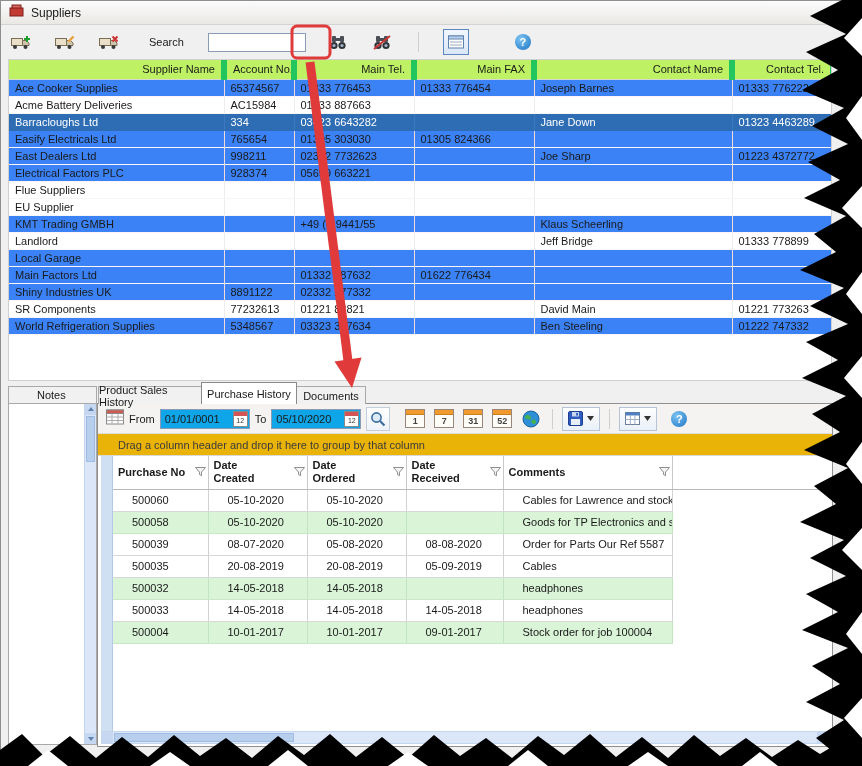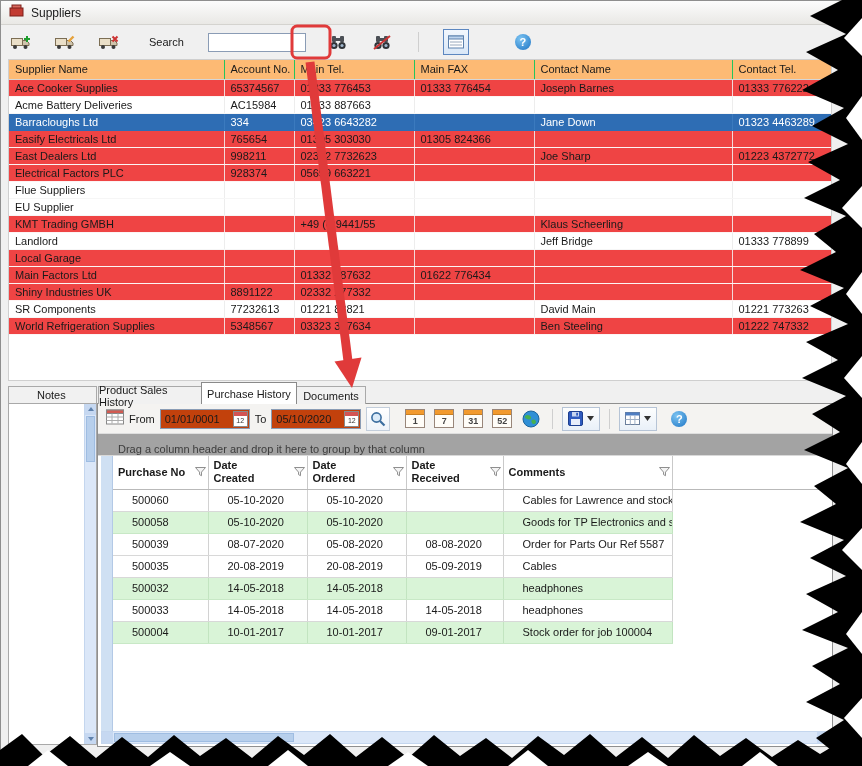--- a/index.html
+++ b/index.html
@@ -27,25 +27,25 @@
               display:flex;align-items:center;justify-content:center;padding:0}
   .help-badge{width:16px;height:16px;border-radius:50%;
               background:radial-gradient(circle at 35% 30%,#7cc4f2,#1d74c4);
               color:#fff;font-size:11px;font-weight:bold;display:flex;align-items:center;
               justify-content:center;border:none;padding:0}
 
   
   .supwrap{position:absolute;left:7px;top:58px;width:824px;height:322px;background:#fff;
            border:1px solid #cfcfcf;overflow:hidden}
   table.sup{border-collapse:collapse;table-layout:fixed;width:824px;font-size:11px}
-  table.sup th{height:19px;font-weight:normal;text-align:left;padding:0 6px;background:#fdba74;
-               border-right:1px solid #22c55e;border-bottom:1px solid #d6d6d6;white-space:nowrap;overflow:hidden}
+  table.sup th{height:19px;font-weight:normal;text-align:right;padding:0 6px;background:#bef264;
+               border-right:6px solid #22c55e;border-bottom:1px solid #d6d6d6;white-space:nowrap;overflow:hidden}
   table.sup td{height:17px;padding:0 6px;border-right:1px solid #ededed;border-bottom:1px solid #f6f6f6;
                white-space:nowrap;overflow:hidden}
-  tr[data-tint="pink"] td{background:#ef4444;border-right-color:#f3dada;border-bottom-color:#fdf4f4}
+  tr[data-tint="pink"] td{background:#3b82f6;border-right-color:#f3dada;border-bottom-color:#fdf4f4}
   tr[data-tint="white"] td{background:#fff}
   tr[data-tint="selected"] td{background:#2e6db4;color:#fff;border-right-color:#3b7abe;border-bottom-color:#2e6db4}
 
   
   .dtab{position:absolute;top:385px;height:18px;background:#f1f1f1;border:1px solid #a9a9a9;
         border-bottom:none;font-size:11px;display:flex;align-items:center;justify-content:center;z-index:3}
   .dtab.active{top:381px;height:22px;background:#fff;z-index:6;border-color:#8a8a8a}
   .notes-tab{position:absolute;left:7px;top:385px;width:89px;height:18px;background:#f1f1f1;
              border:1px solid #a9a9a9;font-size:11px;display:flex;align-items:center;padding-left:28px}
   .notes-panel{position:absolute;left:7px;top:402px;width:89px;height:342px;background:#fff;
@@ -58,39 +58,39 @@
   .nscroll .arr.dn::after{content:"";position:absolute;left:3px;top:4px;border-left:3px solid transparent;
          border-right:3px solid transparent;border-top:4px solid #5f82ad}
   .nscroll .thumb{position:absolute;top:12px;left:1px;width:9px;height:46px;background:#b7cfec;border:1px solid #9fbde2}
 
   
   .ppanel{position:absolute;left:96px;top:402px;width:736px;height:344px;background:#fff;
           border:1px solid #8f8f8f;z-index:2}
   .ptoolbar{position:absolute;left:0;top:0;right:0;height:30px;background:#f4f3f1;
             border-bottom:1px solid #dedede;display:flex;align-items:center;gap:5px;padding-left:8px}
   .plbl{font-size:11px}
-  .date-field{width:90px;height:20px;background:#c2410c;border:1px solid #8a9cb5;display:flex;
+  .date-field{width:90px;height:20px;background:#0ea5e9;border:1px solid #8a9cb5;display:flex;
               align-items:center;font-size:11px;padding-left:4px}
   .date-field .dtx{flex:1}
   .mini-cal{width:15px;height:16px;border:1px solid #8a8a8a;background:#fff;display:flex;
             flex-direction:column;margin-right:1px;cursor:pointer}
   .mini-cal .mc-top{height:4px;background:#d35454}
   .mini-cal .mc-num{font-size:7px;line-height:10px;text-align:center;color:#333}
   .sq-btn{width:24px;height:24px;border:1px solid #c3cedb;background:linear-gradient(#fff,#eef3f9);
           display:flex;align-items:center;justify-content:center;padding:0}
   .period-btn{width:24px;height:24px;border:none;background:transparent;display:flex;align-items:center;
               justify-content:center;padding:0}
   .pcal{width:20px;height:19px;border:1px solid #98867a;background:#fffdf8;display:flex;flex-direction:column}
   .pcal .ptop{height:5px;background:#f29a2e;border-bottom:1px solid #c87f22}
   .pcal .pnum{flex:1;font-size:9px;font-weight:bold;color:#444;display:flex;align-items:center;justify-content:center}
   .drop-btn{height:24px;border:1px solid #b6c4d6;background:linear-gradient(#fdfefe,#e9f0f8);
             display:flex;align-items:center;gap:4px;padding:0 5px}
 
-  .groupbar{position:absolute;left:0;top:30px;right:0;height:22px;background:#a3a3a3;
-            border-bottom:1px solid #d9d9d9;display:flex;align-items:flex-end;padding-left:20px;
+  .groupbar{position:absolute;left:0;top:30px;right:0;height:22px;background:#eab308;
+            border-bottom:1px solid #d9d9d9;display:flex;align-items:center;padding-left:20px;
             font-size:11px;color:#3c3c3c}
 
   .indic{position:absolute;left:3px;top:52px;width:12px;height:276px;background:#cfe0f3;border-right:1px solid #b3c9e6}
   .pgridwrap{position:absolute;left:15px;top:52px}
   table.pgrid{border-collapse:collapse;table-layout:fixed;width:559px;font-size:11px}
   table.pgrid th{height:33px;background:#fff;border-right:1px solid #c9c9c9;border-bottom:1px solid #b9b9b9;
                  font-weight:bold;text-align:left;padding:2px 14px 2px 5px;position:relative;vertical-align:middle;line-height:13px}
   table.pgrid th .lab{display:inline-block}
   table.pgrid th.w2 .lab{max-width:56px;white-space:normal}
   table.pgrid th .fun{position:absolute;right:2px;top:50%;margin-top:-5px}

